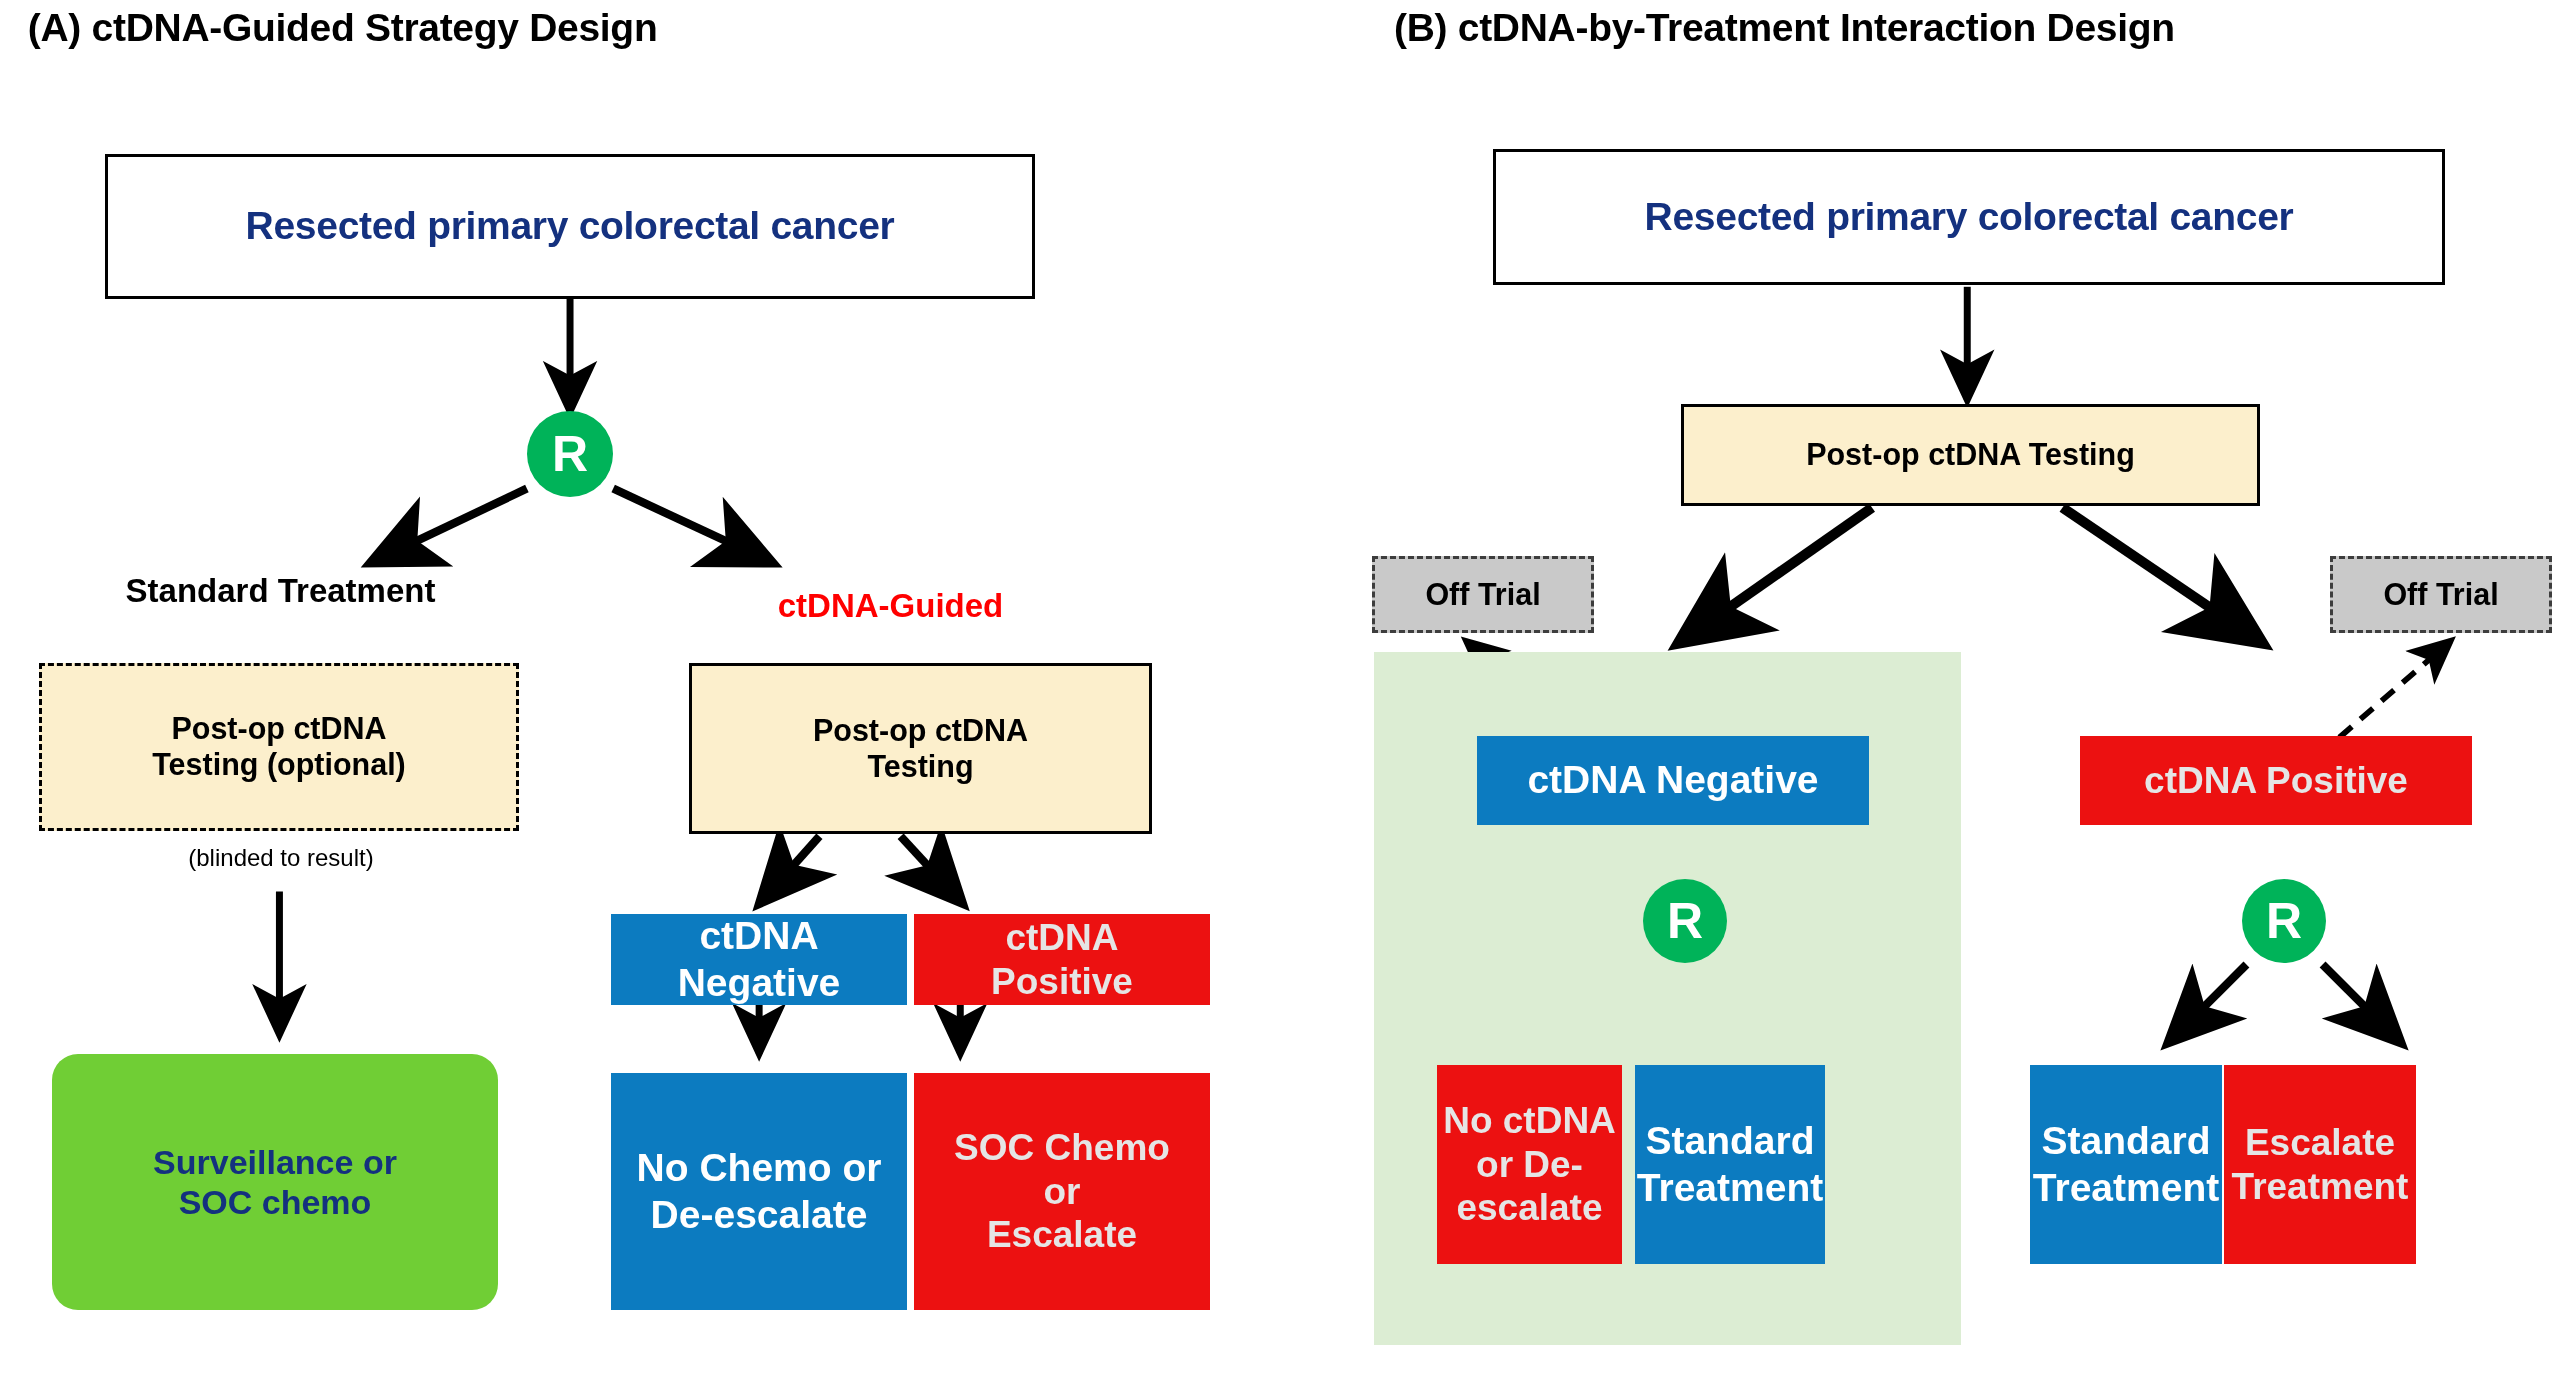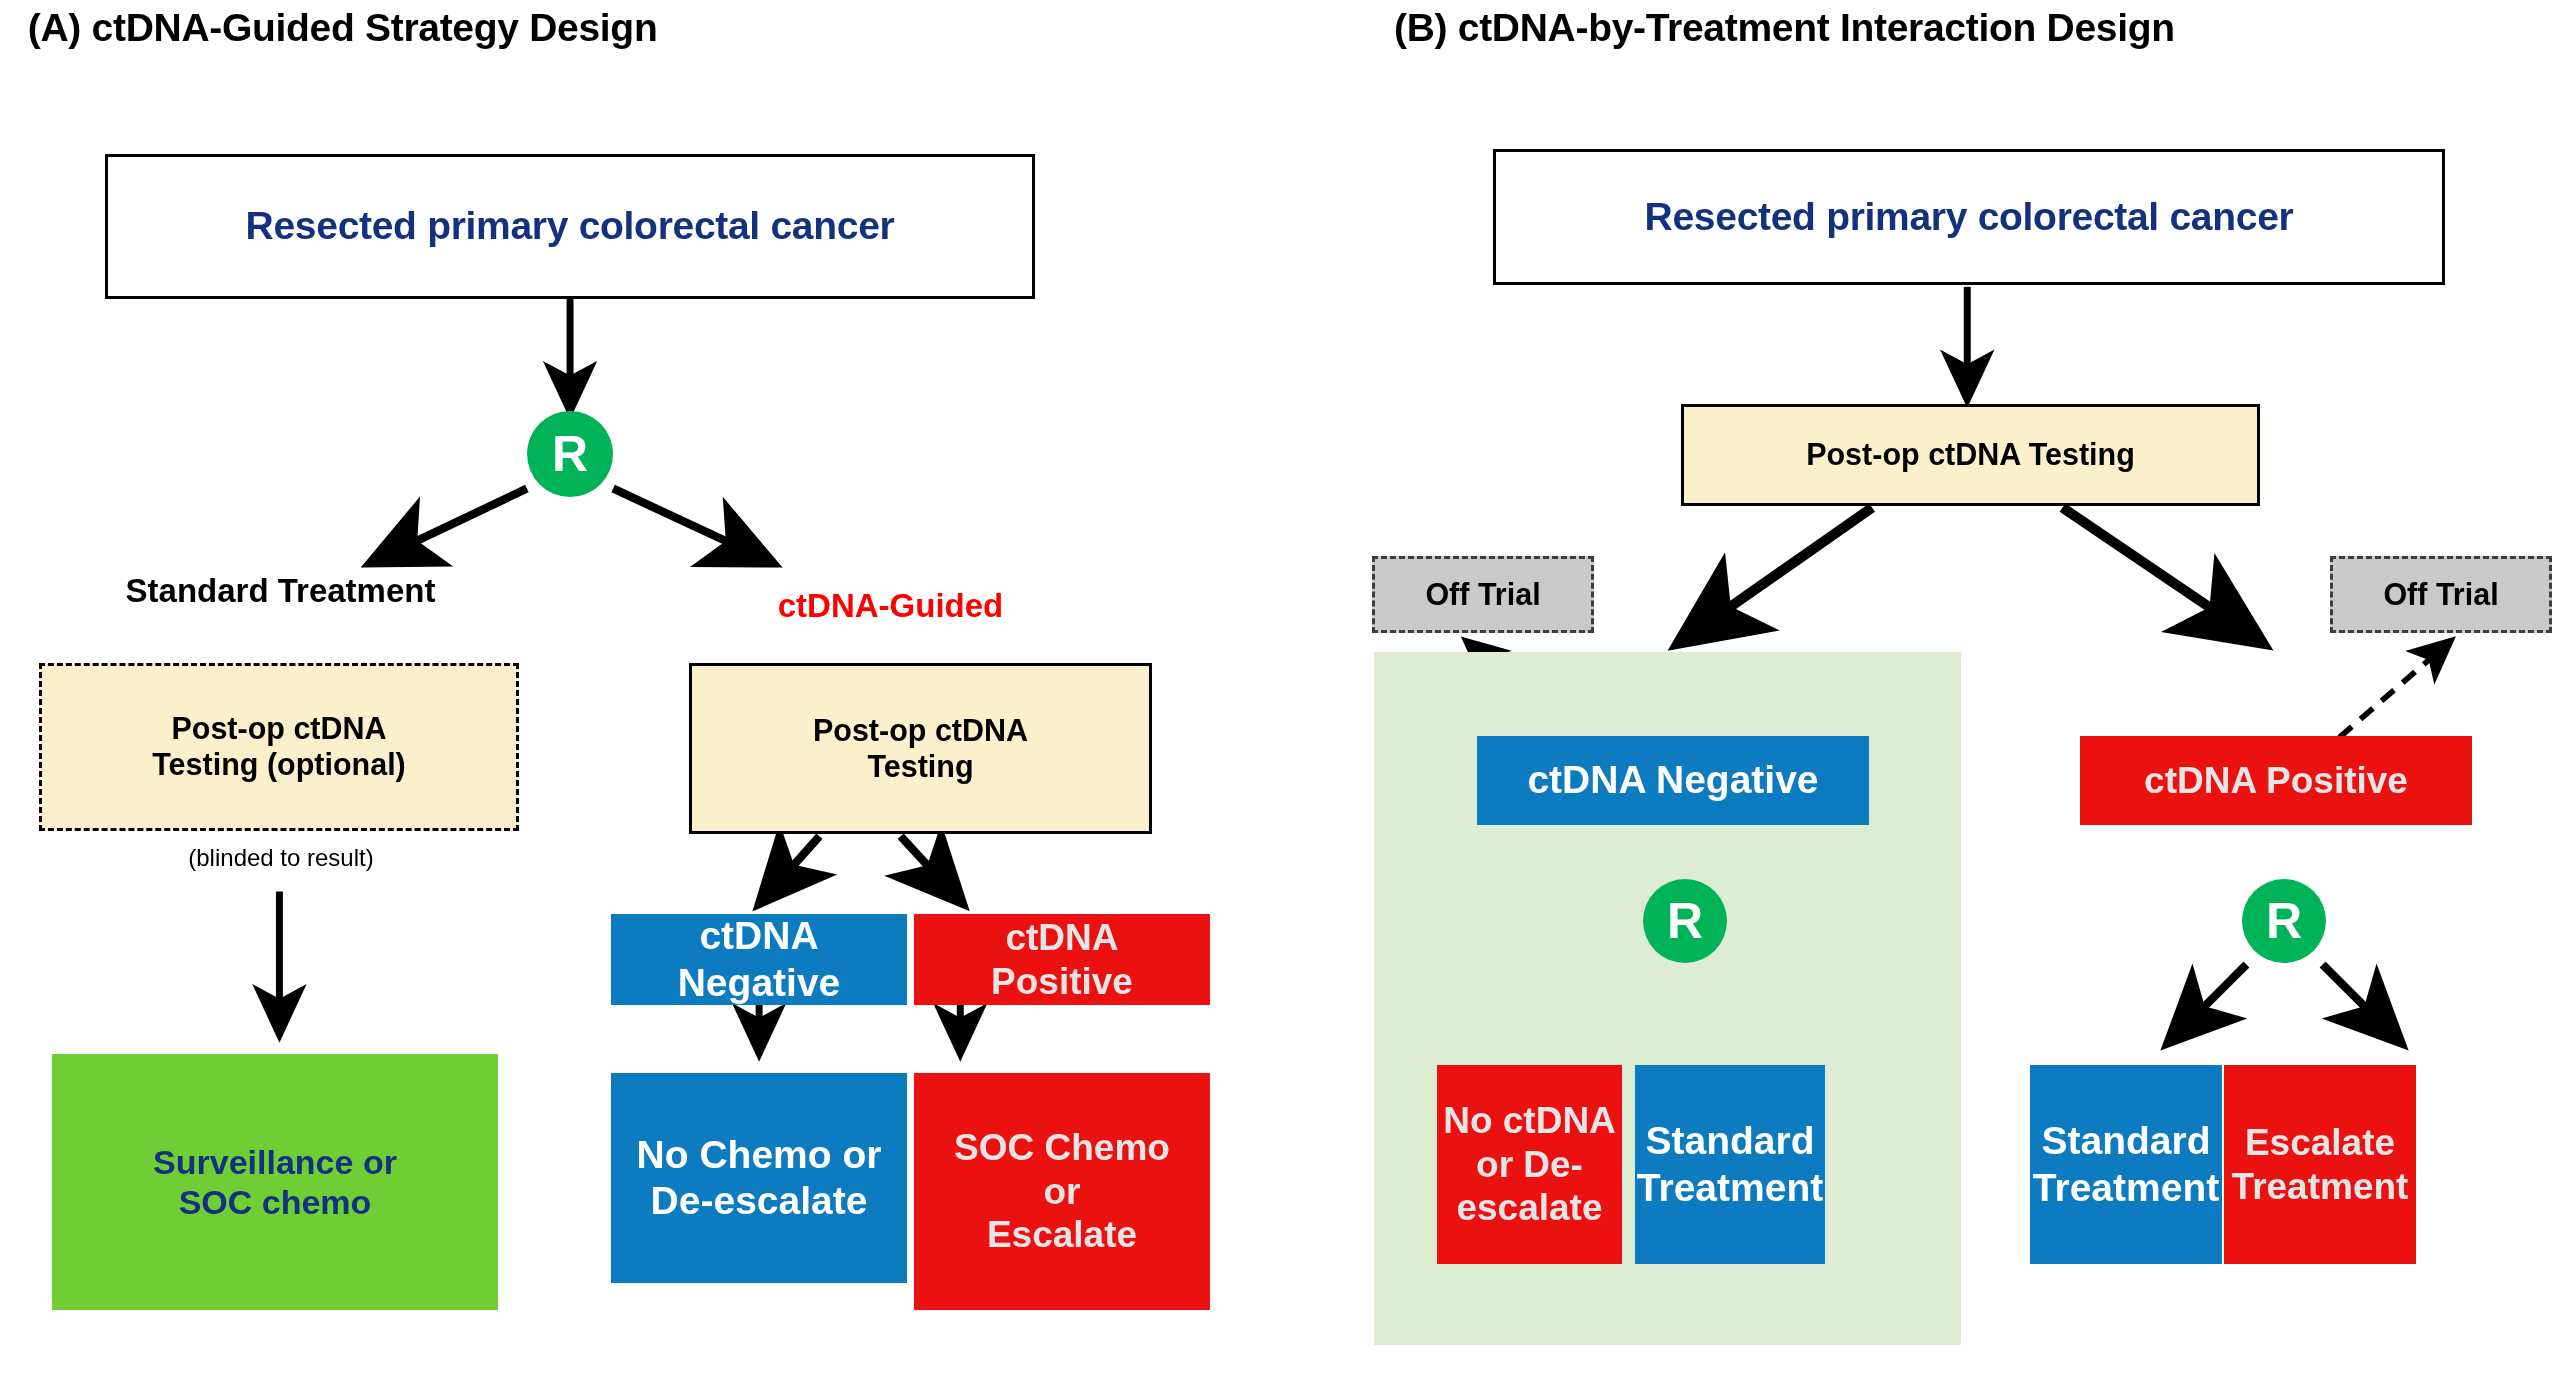--- a/index.html
+++ b/index.html
@@ -101,40 +101,40 @@
 
   <div class="arm-label arm-std" style="left:122px;top:572px;width:317px;">Standard Treatment</div>
   <div class="arm-label arm-ct" style="left:738px;top:587px;width:305px;">ctDNA-Guided</div>
 
   <div class="node n-cream-dashed" style="left:39px;top:663px;width:480px;height:168px;flex-direction:column;">
     <span>Post-op ctDNA</span>
     <span>Testing (optional)</span>
   </div>
   <div class="note" style="left:116px;top:844px;width:330px;text-align:center;">(blinded to result)</div>
 
-  <div class="node n-green" style="left:52px;top:1054px;width:446px;height:256px;flex-direction:column;">
+  <div class="node n-green" style="left:52px;top:1054px;width:446px;height:256px;flex-direction:column;border-radius:26px;">
     <span>Surveillance or</span>
     <span>SOC chemo</span>
   </div>
 
   <div class="node n-cream" style="left:689px;top:663px;width:463px;height:171px;flex-direction:column;">
     <span>Post-op ctDNA</span>
     <span>Testing</span>
   </div>
 
   <div class="node n-blue" style="left:611px;top:914px;width:296px;height:91px;flex-direction:column;">
     <span>ctDNA</span>
     <span>Negative</span>
   </div>
   <div class="node n-red" style="left:914px;top:914px;width:296px;height:91px;flex-direction:column;">
     <span>ctDNA</span>
     <span>Positive</span>
   </div>
 
-  <div class="node n-blue" style="left:611px;top:1073px;width:296px;height:210px;flex-direction:column;">
+  <div class="node n-blue" style="left:611px;top:1073px;width:296px;height:237px;flex-direction:column;">
     <span>No Chemo or</span>
     <span>De-escalate</span>
   </div>
   <div class="node n-red" style="left:914px;top:1073px;width:296px;height:237px;flex-direction:column;">
     <span>SOC Chemo</span>
     <span>or</span>
     <span>Escalate</span>
   </div>
 
   <div class="panel-title" style="left:1370px;top:6.3px;">(B) ctDNA-by-Treatment Interaction Design</div>

